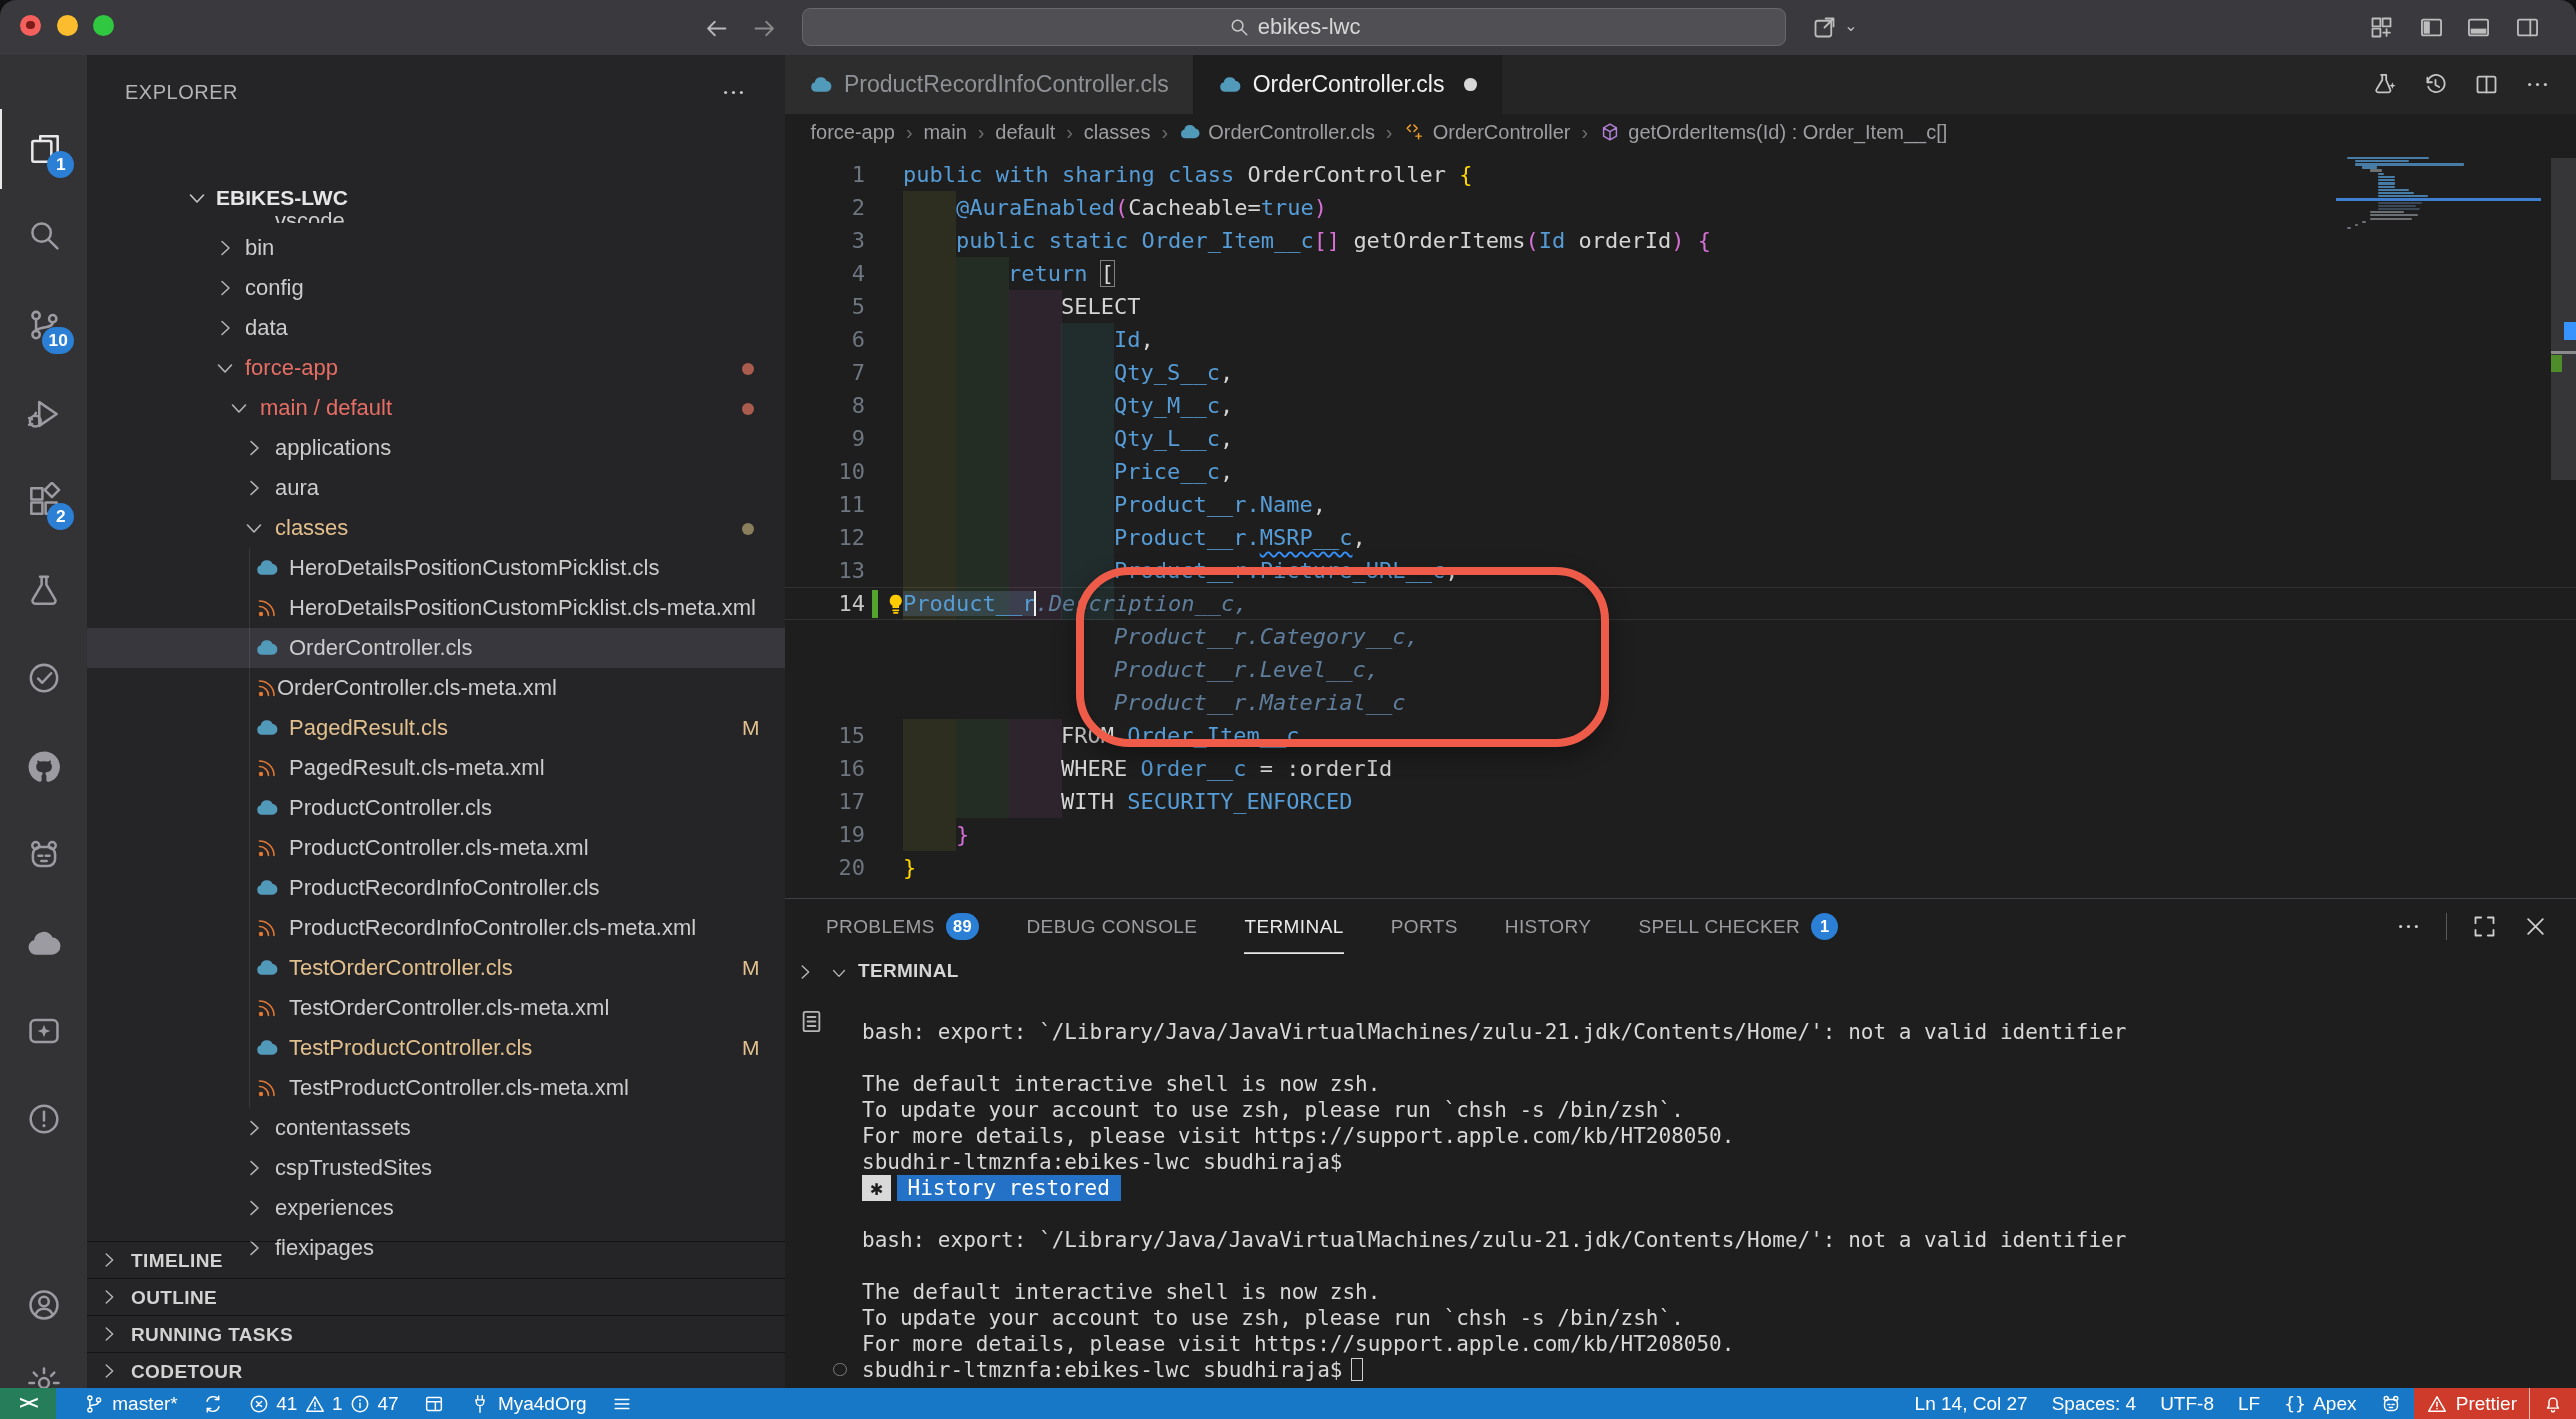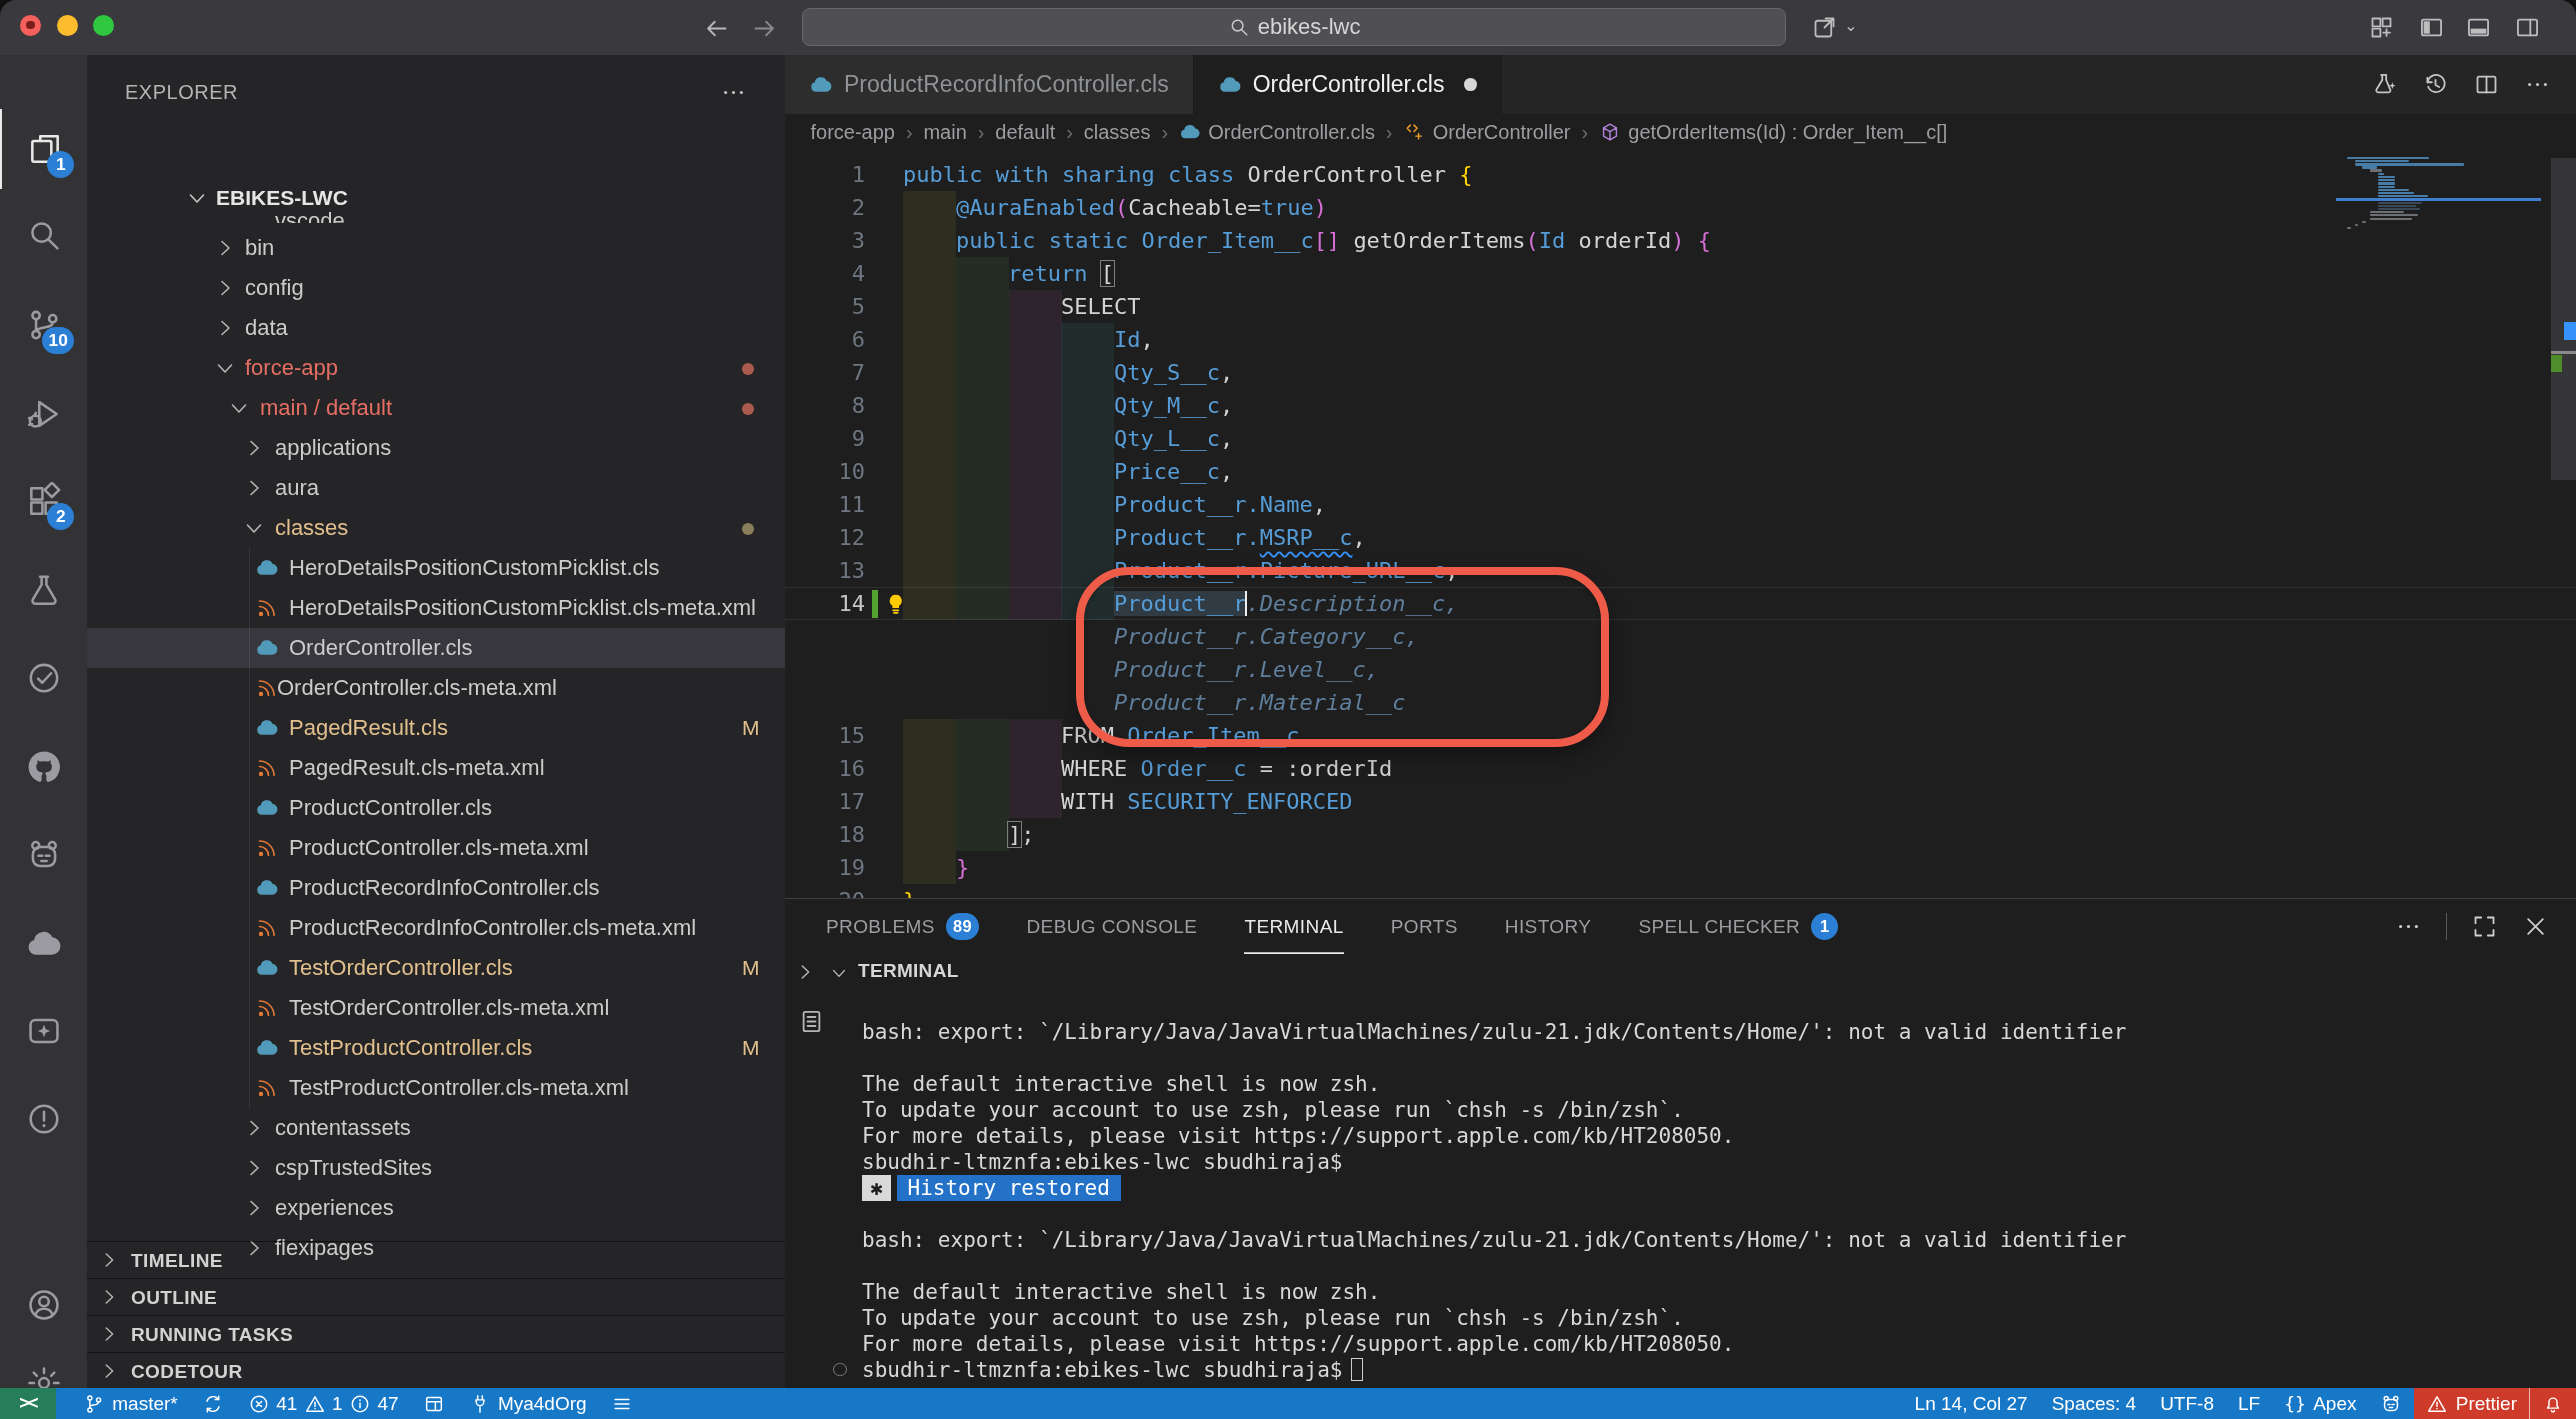--- a/index.html
+++ b/index.html
@@ -716,28 +716,27 @@
           <div class="crow"><span class="ln mono">7</span><span class="strip" style="left: 118px; width: 53px; background: rgba(255, 255, 64, 0.07);"></span><span class="strip" style="left: 171px; width: 53px; background: rgba(127, 255, 127, 0.07);"></span><span class="strip" style="left: 224px; width: 53px; background: rgba(255, 127, 255, 0.07);"></span><span class="strip" style="left: 276px; width: 53px; background: rgba(79, 236, 236, 0.07);"></span><span class="cline" style="padding-left: 211px;"><span class="tk-k">Qty_S__c</span><span class="tk-p">,</span></span></div>
           <div class="crow"><span class="ln mono">8</span><span class="strip" style="left: 118px; width: 53px; background: rgba(255, 255, 64, 0.07);"></span><span class="strip" style="left: 171px; width: 53px; background: rgba(127, 255, 127, 0.07);"></span><span class="strip" style="left: 224px; width: 53px; background: rgba(255, 127, 255, 0.07);"></span><span class="strip" style="left: 276px; width: 53px; background: rgba(79, 236, 236, 0.07);"></span><span class="cline" style="padding-left: 211px;"><span class="tk-k">Qty_M__c</span><span class="tk-p">,</span></span></div>
           <div class="crow"><span class="ln mono">9</span><span class="strip" style="left: 118px; width: 53px; background: rgba(255, 255, 64, 0.07);"></span><span class="strip" style="left: 171px; width: 53px; background: rgba(127, 255, 127, 0.07);"></span><span class="strip" style="left: 224px; width: 53px; background: rgba(255, 127, 255, 0.07);"></span><span class="strip" style="left: 276px; width: 53px; background: rgba(79, 236, 236, 0.07);"></span><span class="cline" style="padding-left: 211px;"><span class="tk-k">Qty_L__c</span><span class="tk-p">,</span></span></div>
           <div class="crow"><span class="ln mono">10</span><span class="strip" style="left: 118px; width: 53px; background: rgba(255, 255, 64, 0.07);"></span><span class="strip" style="left: 171px; width: 53px; background: rgba(127, 255, 127, 0.07);"></span><span class="strip" style="left: 224px; width: 53px; background: rgba(255, 127, 255, 0.07);"></span><span class="strip" style="left: 276px; width: 53px; background: rgba(79, 236, 236, 0.07);"></span><span class="cline" style="padding-left: 211px;"><span class="tk-k">Price__c</span><span class="tk-p">,</span></span></div>
           <div class="crow"><span class="ln mono">11</span><span class="strip" style="left: 118px; width: 53px; background: rgba(255, 255, 64, 0.07);"></span><span class="strip" style="left: 171px; width: 53px; background: rgba(127, 255, 127, 0.07);"></span><span class="strip" style="left: 224px; width: 53px; background: rgba(255, 127, 255, 0.07);"></span><span class="strip" style="left: 276px; width: 53px; background: rgba(79, 236, 236, 0.07);"></span><span class="cline" style="padding-left: 211px;"><span class="tk-k">Product__r.Name</span><span class="tk-p">,</span></span></div>
           <div class="crow"><span class="ln mono">12</span><span class="strip" style="left: 118px; width: 53px; background: rgba(255, 255, 64, 0.07);"></span><span class="strip" style="left: 171px; width: 53px; background: rgba(127, 255, 127, 0.07);"></span><span class="strip" style="left: 224px; width: 53px; background: rgba(255, 127, 255, 0.07);"></span><span class="strip" style="left: 276px; width: 53px; background: rgba(79, 236, 236, 0.07);"></span><span class="cline" style="padding-left: 211px;"><span class="tk-k">Product__r.</span><span class="tk-q">MSRP__c</span><span class="tk-p">,</span></span></div>
           <div class="crow"><span class="ln mono">13</span><span class="strip" style="left: 118px; width: 53px; background: rgba(255, 255, 64, 0.07);"></span><span class="strip" style="left: 171px; width: 53px; background: rgba(127, 255, 127, 0.07);"></span><span class="strip" style="left: 224px; width: 53px; background: rgba(255, 127, 255, 0.07);"></span><span class="strip" style="left: 276px; width: 53px; background: rgba(79, 236, 236, 0.07);"></span><span class="cline" style="padding-left: 211px;"><span class="tk-k">Product__r.Picture_URL__c</span><span class="tk-p">,</span></span></div>
           <div class="crow cur"><span class="ln mono">14</span><span class="strip" style="left: 118px; width: 53px; background: rgba(255, 255, 64, 0.07);"></span><span class="strip" style="left: 171px; width: 53px; background: rgba(127, 255, 127, 0.07);"></span><span class="strip" style="left: 224px; width: 53px; background: rgba(255, 127, 255, 0.07);"></span><span class="strip" style="left: 276px; width: 53px; background: rgba(79, 236, 236, 0.07);"></span><span class="chgbar"></span><span class="bulb icon"><svg width="100%" height="100%" viewBox="0 0 24 24">
                 <path fill="#ffcc02" d="M12 3.5a5.6 5.6 0 0 1 3.1 10.3V16h-6.2v-2.2A5.6 5.6 0 0 1 12 3.5z"></path>
                 <path stroke="#ffcc02" stroke-width="1.8" stroke-linecap="round" d="M9.6 18.2h4.8 M10.4 20.6h3.2"></path>
-              </svg></span><span class="cline" style="padding-left: 211px;"><span class="tk-w">Product__r</span><span class="cursorbar"></span><span class="tk-g">.Description__c,</span></span></div>
+              </svg></span><span class="cline" style=""><span class="tk-w">Product__r</span><span class="cursorbar"></span><span class="tk-g">.Description__c,</span></span></div>
           <div class="crow"><span class="cline" style="padding-left: 211px;"><span class="tk-g">Product__r.Category__c,</span></span></div>
           <div class="crow"><span class="cline" style="padding-left: 211px;"><span class="tk-g">Product__r.Level__c,</span></span></div>
           <div class="crow"><span class="cline" style="padding-left: 211px;"><span class="tk-g">Product__r.Material__c</span></span></div>
           <div class="crow"><span class="ln mono">15</span><span class="strip" style="left: 118px; width: 53px; background: rgba(255, 255, 64, 0.07);"></span><span class="strip" style="left: 171px; width: 53px; background: rgba(127, 255, 127, 0.07);"></span><span class="strip" style="left: 224px; width: 53px; background: rgba(255, 127, 255, 0.07);"></span><span class="cline" style="padding-left: 158px;"><span class="tk-p">FROM </span><span class="tk-k">Order_Item__c</span></span></div>
           <div class="crow"><span class="ln mono">16</span><span class="strip" style="left: 118px; width: 53px; background: rgba(255, 255, 64, 0.07);"></span><span class="strip" style="left: 171px; width: 53px; background: rgba(127, 255, 127, 0.07);"></span><span class="strip" style="left: 224px; width: 53px; background: rgba(255, 127, 255, 0.07);"></span><span class="cline" style="padding-left: 158px;"><span class="tk-p">WHERE </span><span class="tk-k">Order__c</span><span class="tk-p"> = </span><span class="tk-p">:orderId</span></span></div>
           <div class="crow"><span class="ln mono">17</span><span class="strip" style="left: 118px; width: 53px; background: rgba(255, 255, 64, 0.07);"></span><span class="strip" style="left: 171px; width: 53px; background: rgba(127, 255, 127, 0.07);"></span><span class="strip" style="left: 224px; width: 53px; background: rgba(255, 127, 255, 0.07);"></span><span class="cline" style="padding-left: 158px;"><span class="tk-p">WITH </span><span class="tk-k">SECURITY_ENFORCED</span></span></div>
-          <div class="crow"><span class="ln mono">18</span><span class="strip" style="left: 118px; width: 53px; background: rgba(255, 255, 64, 0.07);"></span><span class="strip" style="left: 171px; width: 53px; background: rgba(127, 255, 127, 0.07);"></span><span class="cline" style="padding-left: 105px;"><span class="tk-x">]</span><span class="tk-p">;</span></span></div>
           <div class="crow"><span class="ln mono">19</span><span class="strip" style="left: 118px; width: 53px; background: rgba(255, 255, 64, 0.07);"></span><span class="cline" style="padding-left: 53px;"><span class="tk-m">}</span></span></div>
           <div class="crow"><span class="ln mono">20</span><span class="cline" style="padding-left: 0px;"><span class="tk-y">}</span></span></div>
         </div>
       <div class="minimap" id="minimap">
           <span class="mm-bar" style="left: 11px; width: 82px; top: 0px; background: rgba(86, 156, 214, 0.75);"></span>
           <span class="mm-bar" style="left: 18.6px; width: 54px; top: 3.2px; background: rgba(86, 156, 214, 0.75);"></span>
           <span class="mm-bar" style="left: 18.6px; width: 109px; top: 6.4px; background: rgba(86, 156, 214, 0.75);"></span>
           <span class="mm-bar" style="left: 26px; width: 15.3px; top: 9.6px; background: rgba(86, 156, 214, 0.75);"></span>
           <span class="mm-bar" style="left: 34px; width: 11.5px; top: 12.8px; background: rgba(160, 167, 175, 0.6);"></span>
           <span class="mm-bar" style="left: 42px; width: 5.7px; top: 16px; background: rgba(86, 156, 214, 0.75);"></span>

